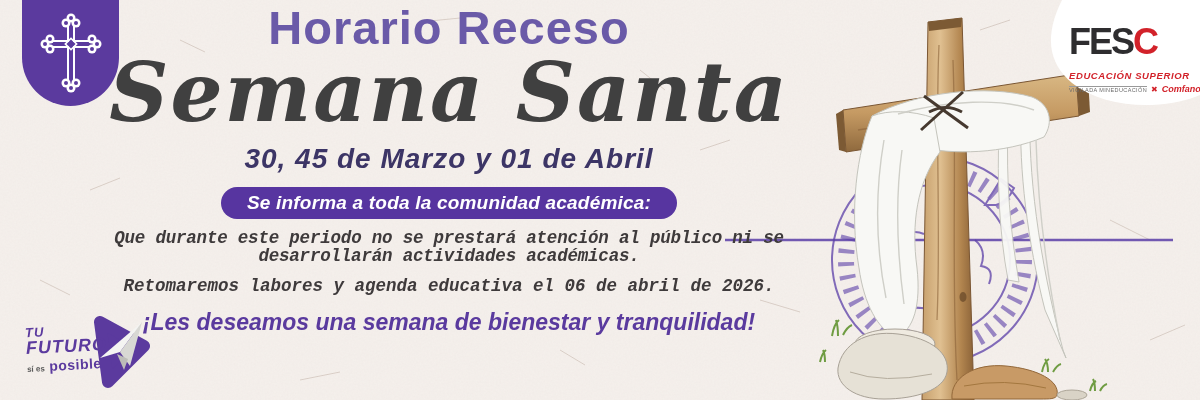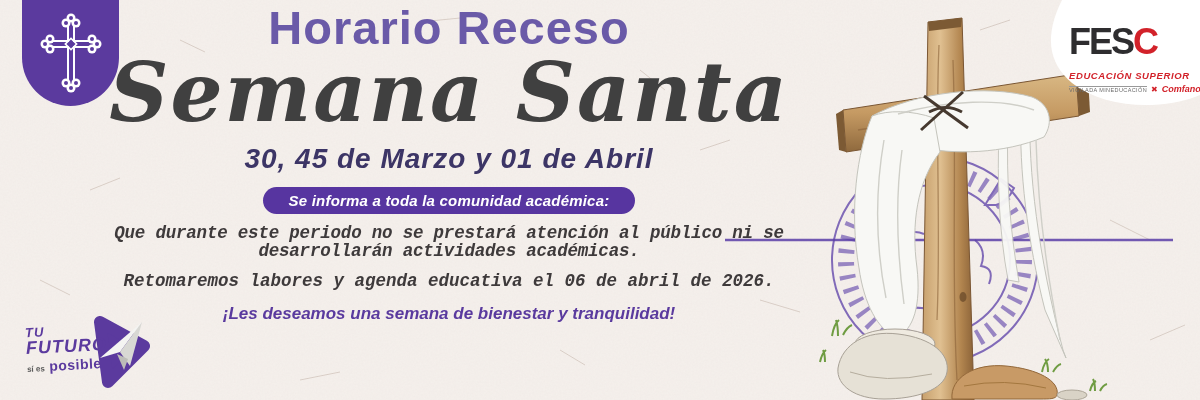--- a/index.html
+++ b/index.html
@@ -30,35 +30,35 @@
     font-size:82px;line-height:1.02;color:#404040;letter-spacing:2px;
   }
   .dates{
     margin-top:8px;
     font-size:28px;font-weight:bold;font-style:italic;color:#3C3566;
     letter-spacing:1px;
   }
   .pill{
     display:inline-block;margin-top:12px;
     background:#5735A0;color:#ffffff;
-    font-size:15px;font-weight:bold;font-style:italic;
+    font-size:19px;font-weight:bold;font-style:italic;
     padding:5px 26px;border-radius:18px;letter-spacing:.2px;
   }
   .body-text{
     max-width:672px;margin:10px auto 0 auto;
     font-size:17.5px;line-height:1.04;
     font-weight:bold;font-style:italic;color:#3E3A3B;letter-spacing:-.2px;font-family:Liberation Mono, monospace;
   }
   .resume-text{
     margin-top:11px;
     font-size:17.5px;font-weight:bold;font-style:italic;color:#3E3A3B;font-family:Liberation Mono, monospace;
   }
   .wish-text{
     margin-top:13px;
-    font-size:17px;font-weight:bold;font-style:italic;color:#5A3A9E;text-align:center;
+    font-size:23px;font-weight:bold;font-style:italic;color:#5A3A9E;text-align:center;
   }
   
   .illustration{position:absolute;left:690px;top:0;width:510px;height:400px;}
   
   .blob{position:absolute;right:0;top:0;width:190px;height:125px;}
   .fesc{position:absolute;right:13px;top:24px;width:118px;text-align:left;line-height:1;}
   .fesc-name{font-size:36px;font-weight:900;letter-spacing:-2px;color:#2E2D2F;}
   .fesc-name .accent{color:#D2222A;}
   .fesc-tagline{
     display:flex;align-items:center;gap:2px;

